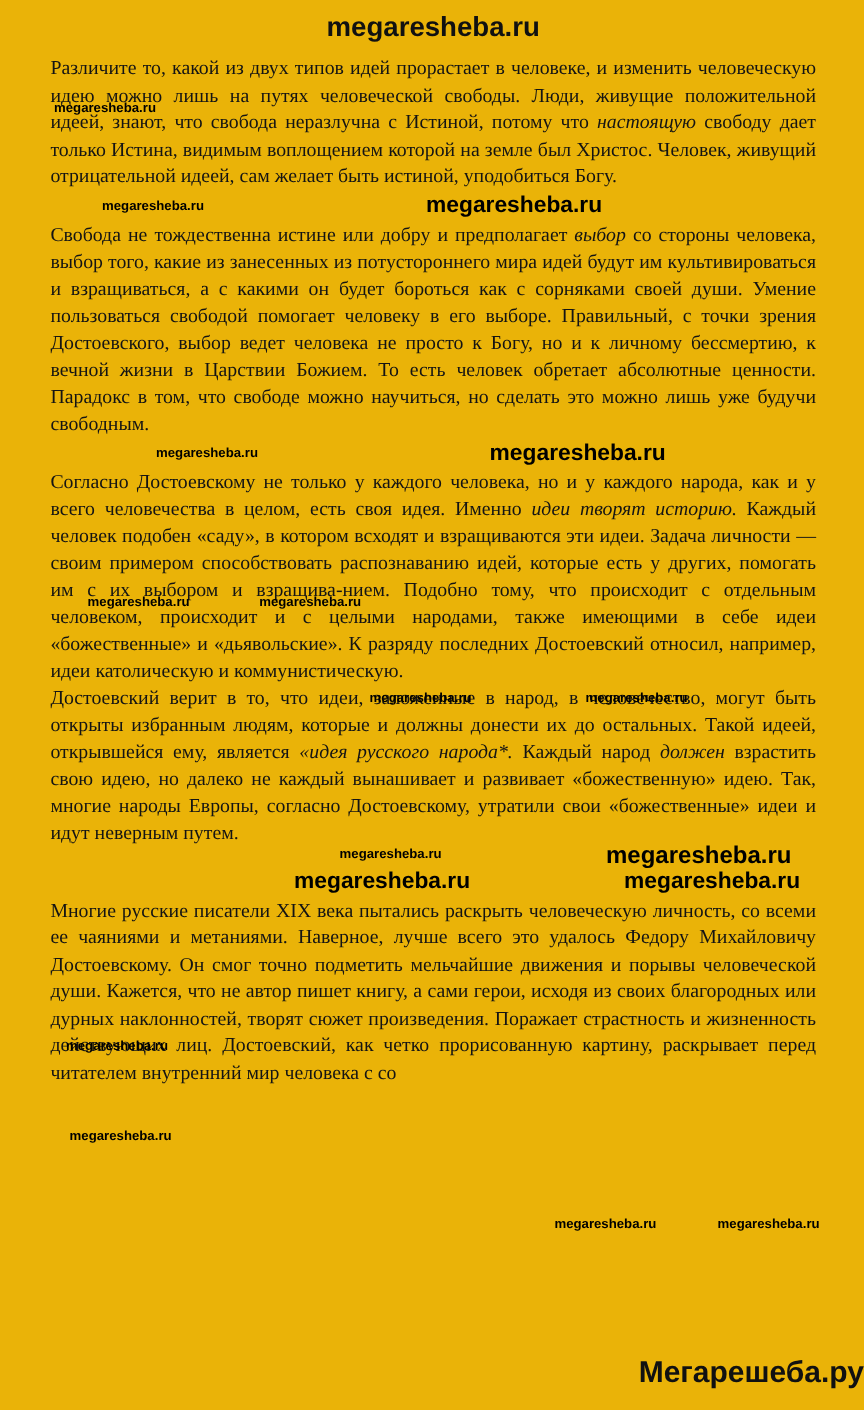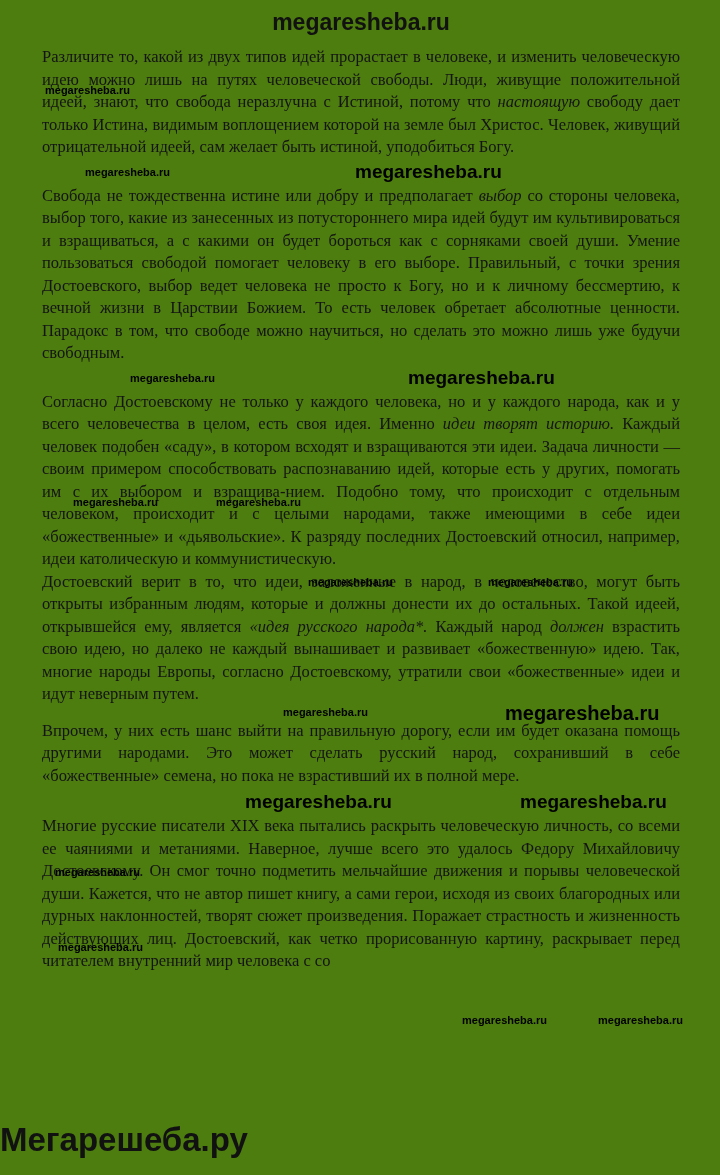--- a/index.html
+++ b/index.html
@@ -8,21 +8,21 @@
     background: #ffffff;
     font-family: "Liberation Serif", serif;
     color: #141414;
     overflow: hidden;
   }
   .page {
     position: relative;
     width: 720px; height: 1175px;
     padding: 8px 40px 0 42px;
     box-sizing: border-box;
-    background: #4d7c0f;
+    background: #eab308;
   }
   .banner-top {
     text-align: center;
     font-family: "Liberation Sans", sans-serif;
     font-weight: 700;
     font-size: 23px;
     line-height: 28px;
     color: #111;
     margin-bottom: 10px;
   }
@@ -53,24 +53,24 @@
     font-weight: 700;
     font-size: 16.5px;
     line-height: 23px;
     margin-top: 14px;
     text-align: left;
   }
   .p-last { margin-top: 12px; }
   .banner-bottom {
     position: absolute;
     left: 0; right: 0; bottom: 16px;
-    text-align: left;
+    text-align: right;
     font-family: "Liberation Sans", sans-serif;
     font-weight: 700;
-    font-size: 33px;
+    font-size: 25px;
     color: #111;
   }
 </style>
 </head>
 <body>
 
 <div class="page">
 
   <div class="banner-top">megaresheba.ru</div>
 
@@ -91,21 +91,20 @@
     </div>
 
     <p class="para"><span>Согласно Достоевскому не только у каждого человека, но и у каждого народа, как и у всего человечества в целом, есть своя идея. Именно </span><span class="it">идеи творят историю.</span><span> Каждый человек подобен «саду», в котором всходят и взращиваются эти идеи. Задача личности — своим примером способствовать распознаванию идей, которые есть у других, помогать им с их выбором и взращива-нием. Подобно тому, что происходит с отдельным человеком, происходит и с целыми народами, также имеющими в себе идеи «божественные» и «дьявольские». К разряду последних Достоевский относил, например, идеи католическую и коммунистическую.</span></p>
 
     <p class="para"><span>Достоевский верит в то, что идеи, заложенные в народ, в человечество, могут быть открыты избранным людям, которые и должны донести их до остальных. Такой идеей, открывшейся ему, является </span><span class="it">«идея русского народа*.</span><span> Каждый народ </span><span class="it">должен</span><span> взрастить свою идею, но далеко не каждый вынашивает и развивает «божественную» идею. Так, многие народы Европы, согласно Достоевскому, утратили свои «божественные» идеи и идут неверным путем.</span></p>
 
     <div class="wm-row r4">
       <span class="wm wm-sm" style="left:241px;top:0">megaresheba.ru</span>
     </div>
 
-    <p class="para"><span>Впрочем, у них есть шанс выйти на правильную дорогу, если им будет оказана помощь другими народами. Это может сделать русский народ, сохранивший в себе «божественные» семена, но пока не взрастивший их в полной мере.</span></p>
 
 
     <div class="wm-row r5">
       <span class="wm wm-lg" style="left:203px;top:3px">megaresheba.ru</span>
       <span class="wm wm-lg" style="left:478px;top:3px">megaresheba.ru</span>
     </div>
 
 
     <p class="para p-last"><span>Многие русские писатели XIX века пытались раскрыть человеческую личность, со всеми ее чаяниями и метаниями. Наверное, лучше всего это удалось Федору Михайловичу Достоевскому. Он смог точно подметить мельчайшие движения и порывы человеческой души. Кажется, что не автор пишет книгу, а сами герои, исходя из своих благородных или дурных наклонностей, творят сюжет произведения. Поражает страстность и жизненность действующих лиц. Достоевский, как четко прорисованную картину, раскрывает перед читателем внутренний мир человека с со</span></p>
 

